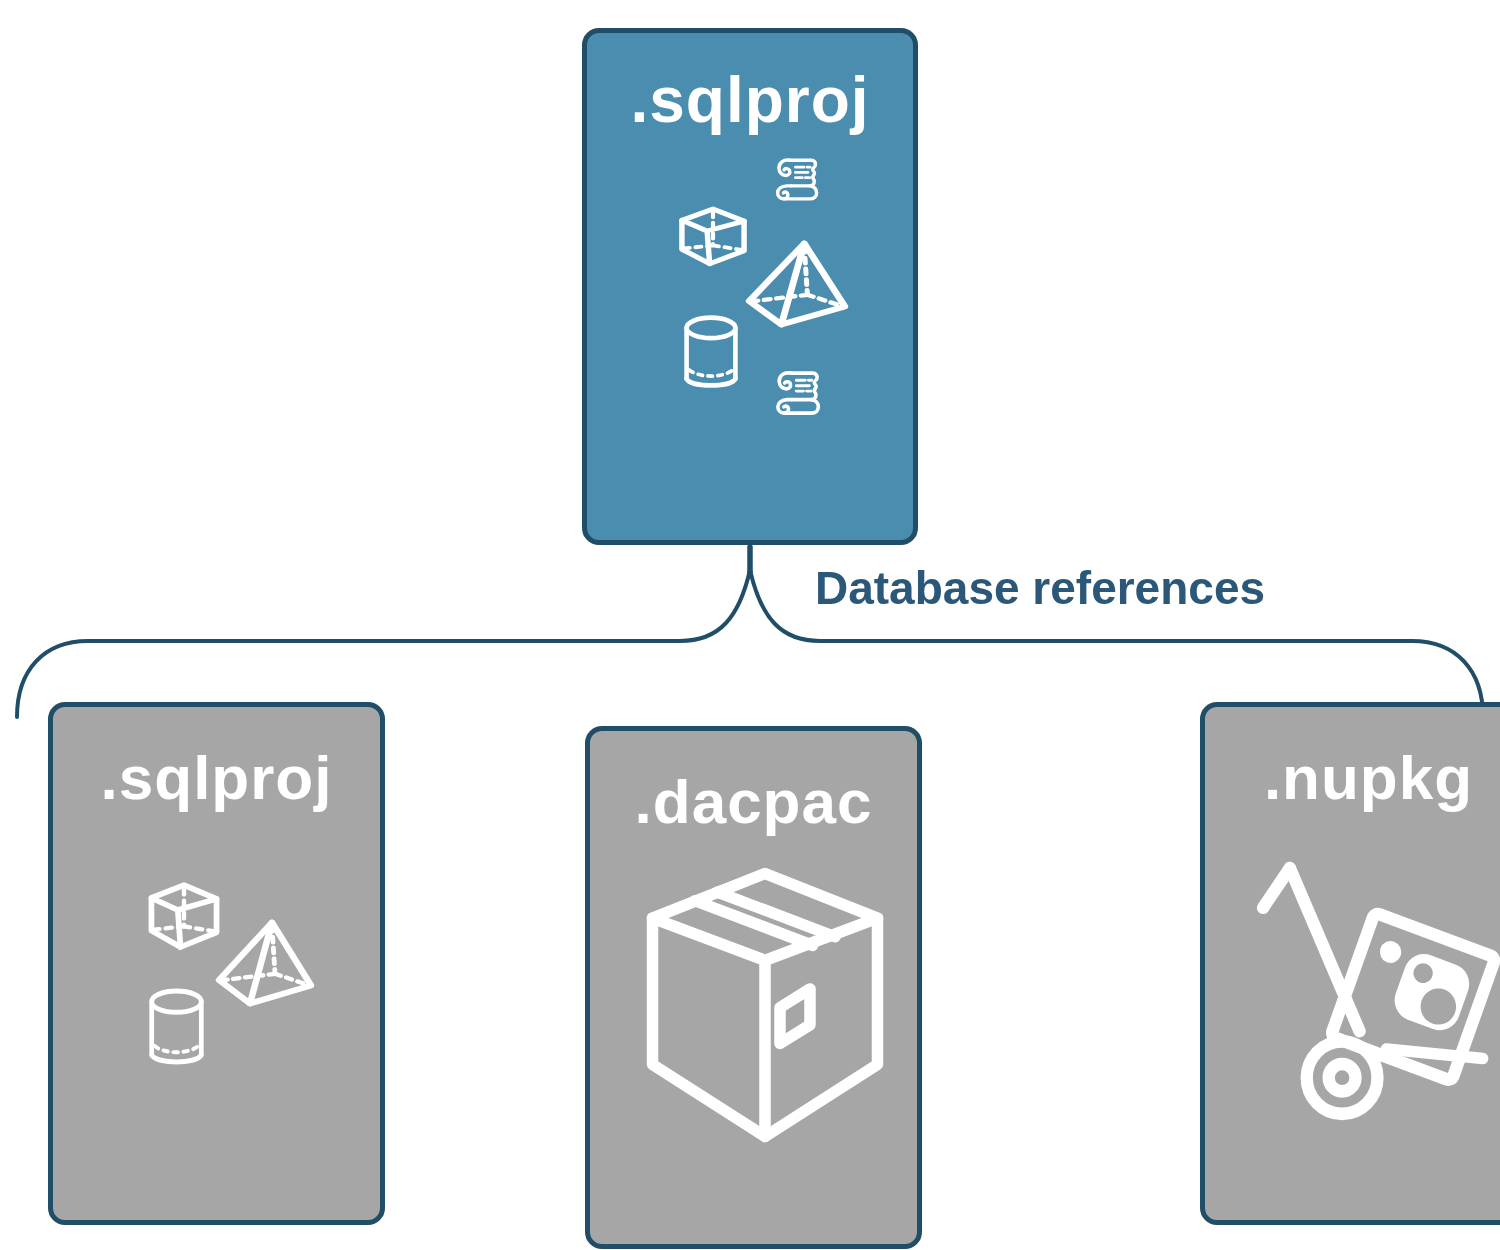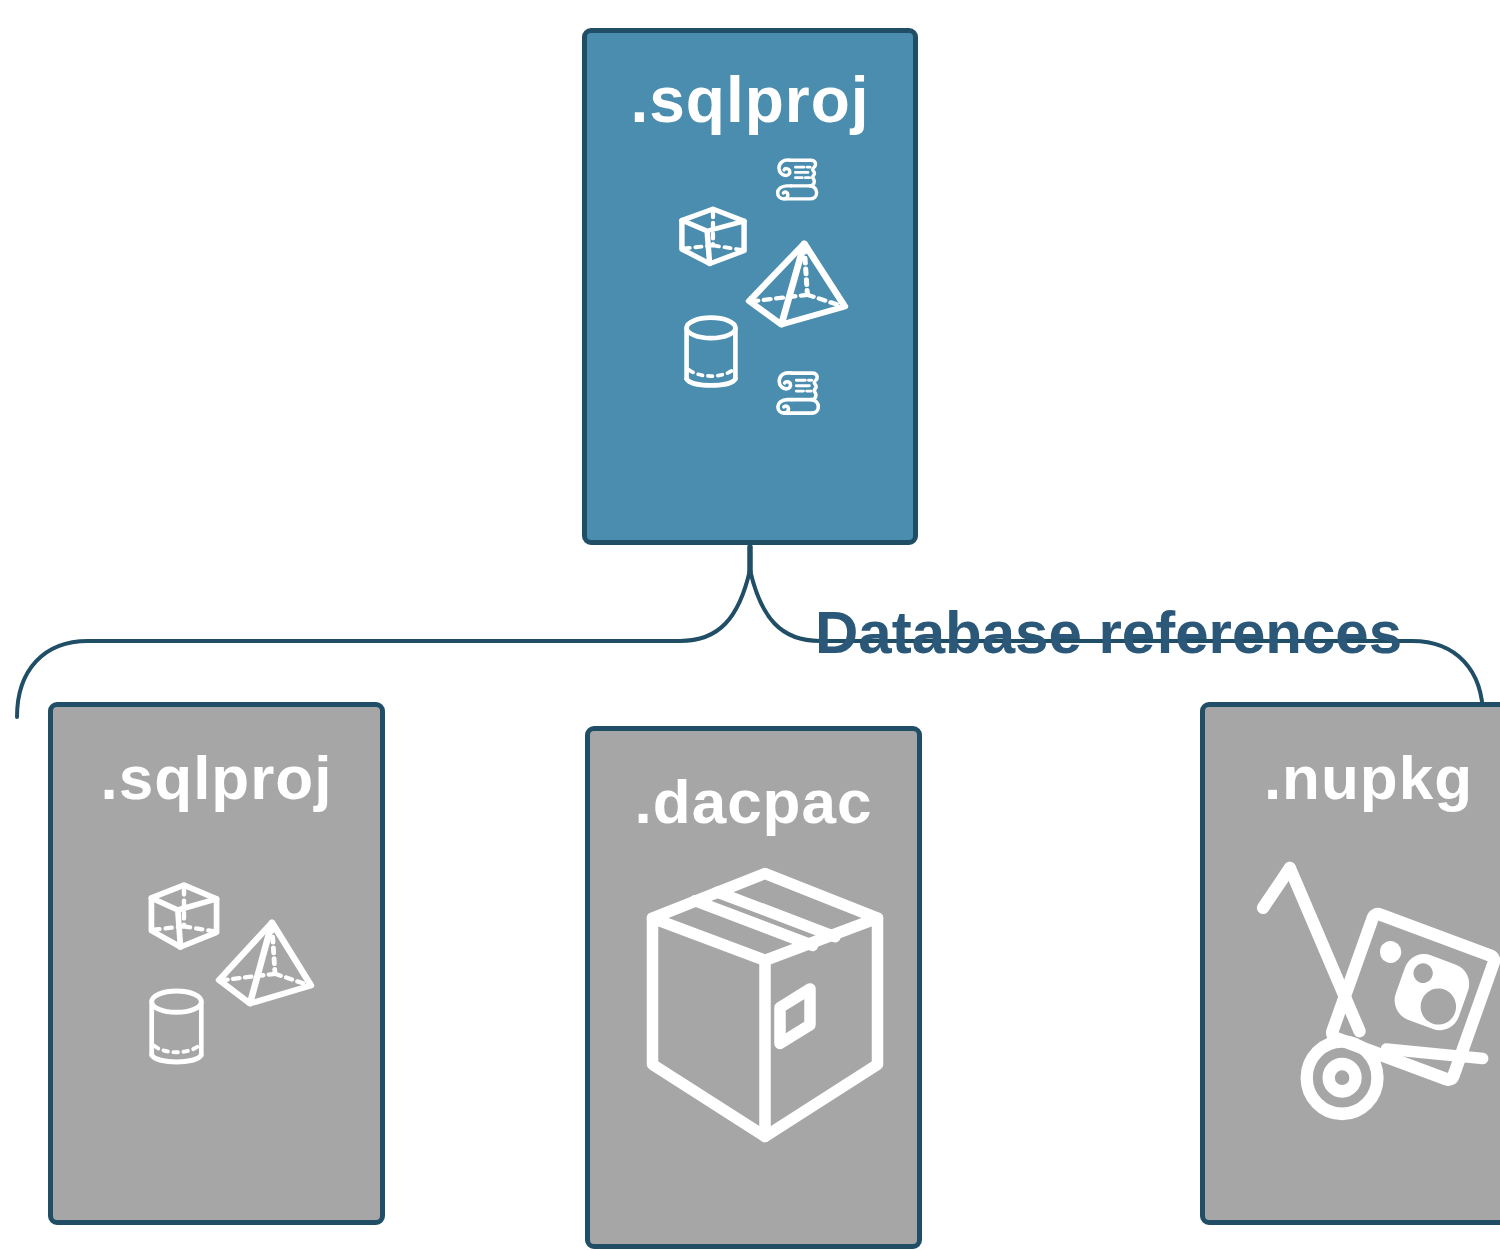--- a/index.html
+++ b/index.html
@@ -11,21 +11,21 @@
     --icon-stroke:#FFFFFF;
     --canvas-bg:#FFFFFF;
   }
   *{margin:0;padding:0;box-sizing:border-box;}
   html,body{background:var(--canvas-bg);}
   body{font-family:"Liberation Sans","DejaVu Sans",sans-serif;}
   .canvas{
     position:relative;width:1500px;height:1250px;background:var(--canvas-bg);overflow:hidden;
   }
   .node{
-    position:absolute;border:5px solid var(--outline);border-radius:9px;
+    position:absolute;border:5px solid var(--outline);border-radius:17px;
   }
   .node.root{left:582px;top:28px;width:336px;height:517px;background:var(--root-fill);}
   .node.child{top:702px;width:337px;height:523px;background:var(--child-fill);}
   .node.child.c0{left:48px;}
   .node.child.c1{left:585px;margin-top:24px;}
   .node.child.c2{left:1156px;margin-left:44px;}
   .node-label{
     display:block;width:100%;text-align:center;color:var(--box-label);
     font-weight:bold;letter-spacing:1px;
   }
@@ -42,22 +42,22 @@
   
   .c0 .i-cube{left:87px;top:160px;width:88px;height:86px;}
   .c0 .i-pyramid{left:162px;top:211px;width:100px;height:90px;}
   .c0 .i-cyl{left:90px;top:279px;width:67px;height:84px;}
   
   .c1 .i-package{left:50px;top:135px;width:250px;height:278px;}
   
   .c2 .i-handtruck{left:50px;top:146px;width:268px;height:274px;}
   .connector-svg{position:absolute;left:0;top:0;width:1500px;height:1250px;color:var(--outline);}
   .connector-label{
-    position:absolute;left:815px;top:598px;width:500px;
-    font-size:60px;font-weight:bold;color:var(--connector-label);white-space:nowrap;
+    position:absolute;left:815px;top:561px;width:500px;
+    font-size:46px;font-weight:bold;color:var(--connector-label);white-space:nowrap;
   }
 </style>
 </head>
 <body>
 
 <svg width="0" height="0" style="position:absolute" aria-hidden="true">
   <defs>
     <g id="tpl-scroll" fill="none" stroke="currentColor" stroke-width="4" stroke-linecap="round" stroke-linejoin="round">
       <path d="M21,9 C13,7.5 8,12 8,18 C8,23.5 12,26.5 16,26.5 C19.5,26.5 21.3,23.5 20.3,20.8 C19.3,18 15,18 14,20"></path>
       <path d="M21,9 L45,9 C49,9 51,12 50,15 C49.2,17.3 47,17.5 47,19.5 C47,21.5 49,21.8 49,24 C49,26.2 47,26.5 47,28.5 C47,30.5 49,31 48.8,33.5 C48.6,36.5 46.5,38.5 43.5,38.5 L22,38.5"></path>

